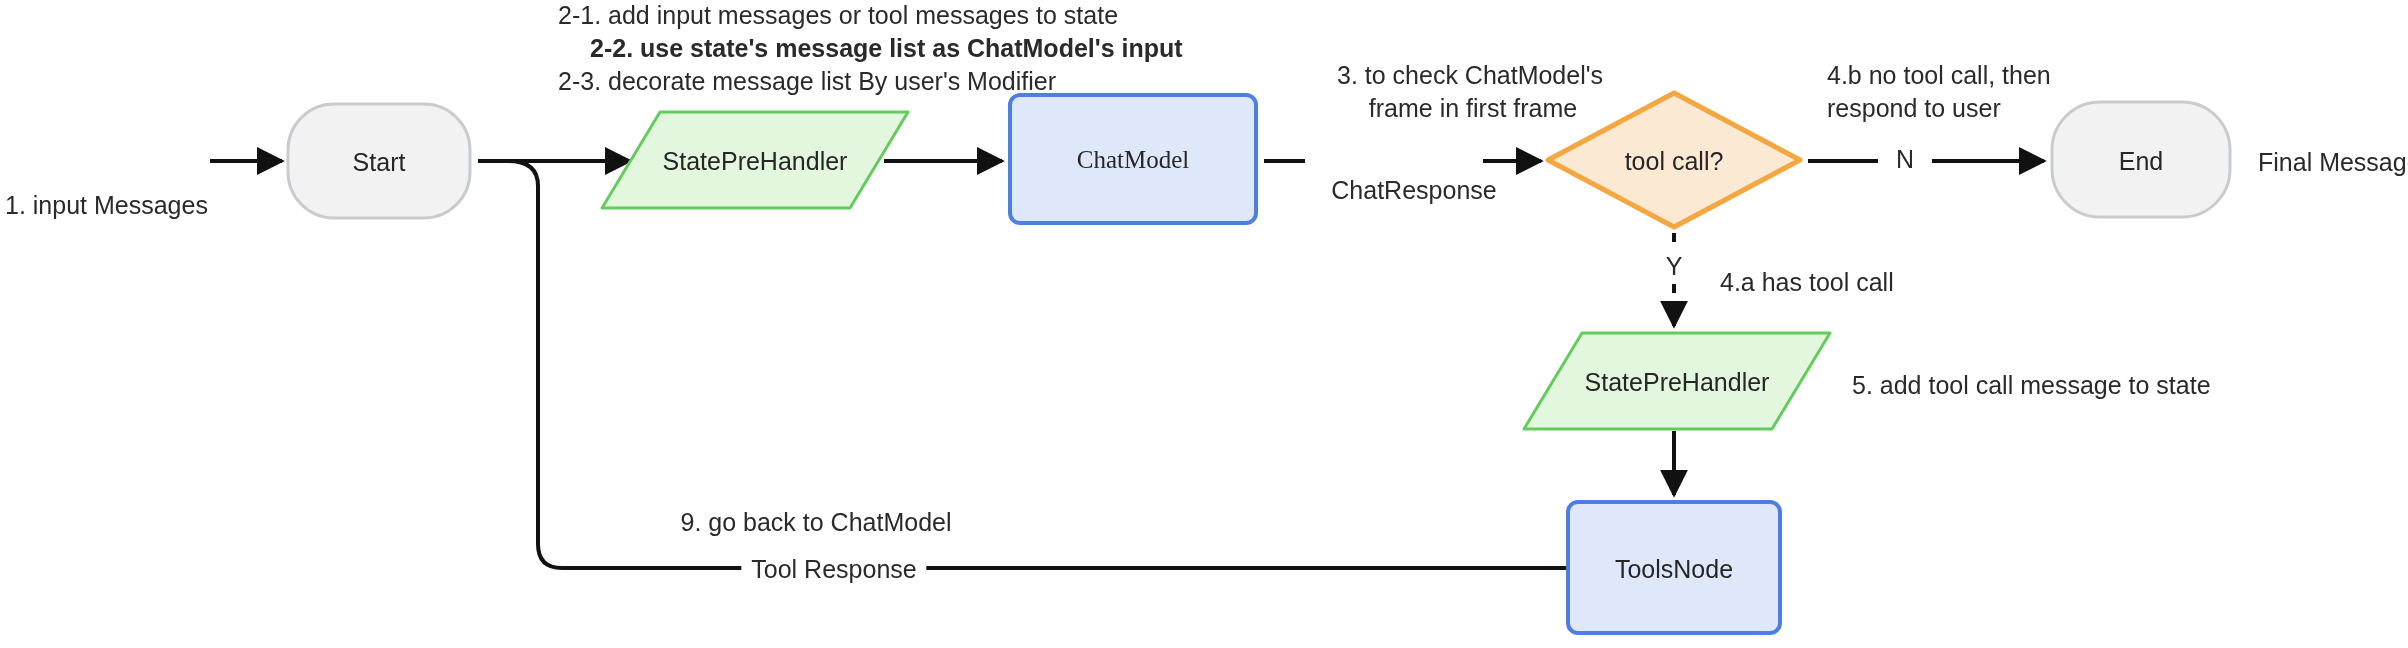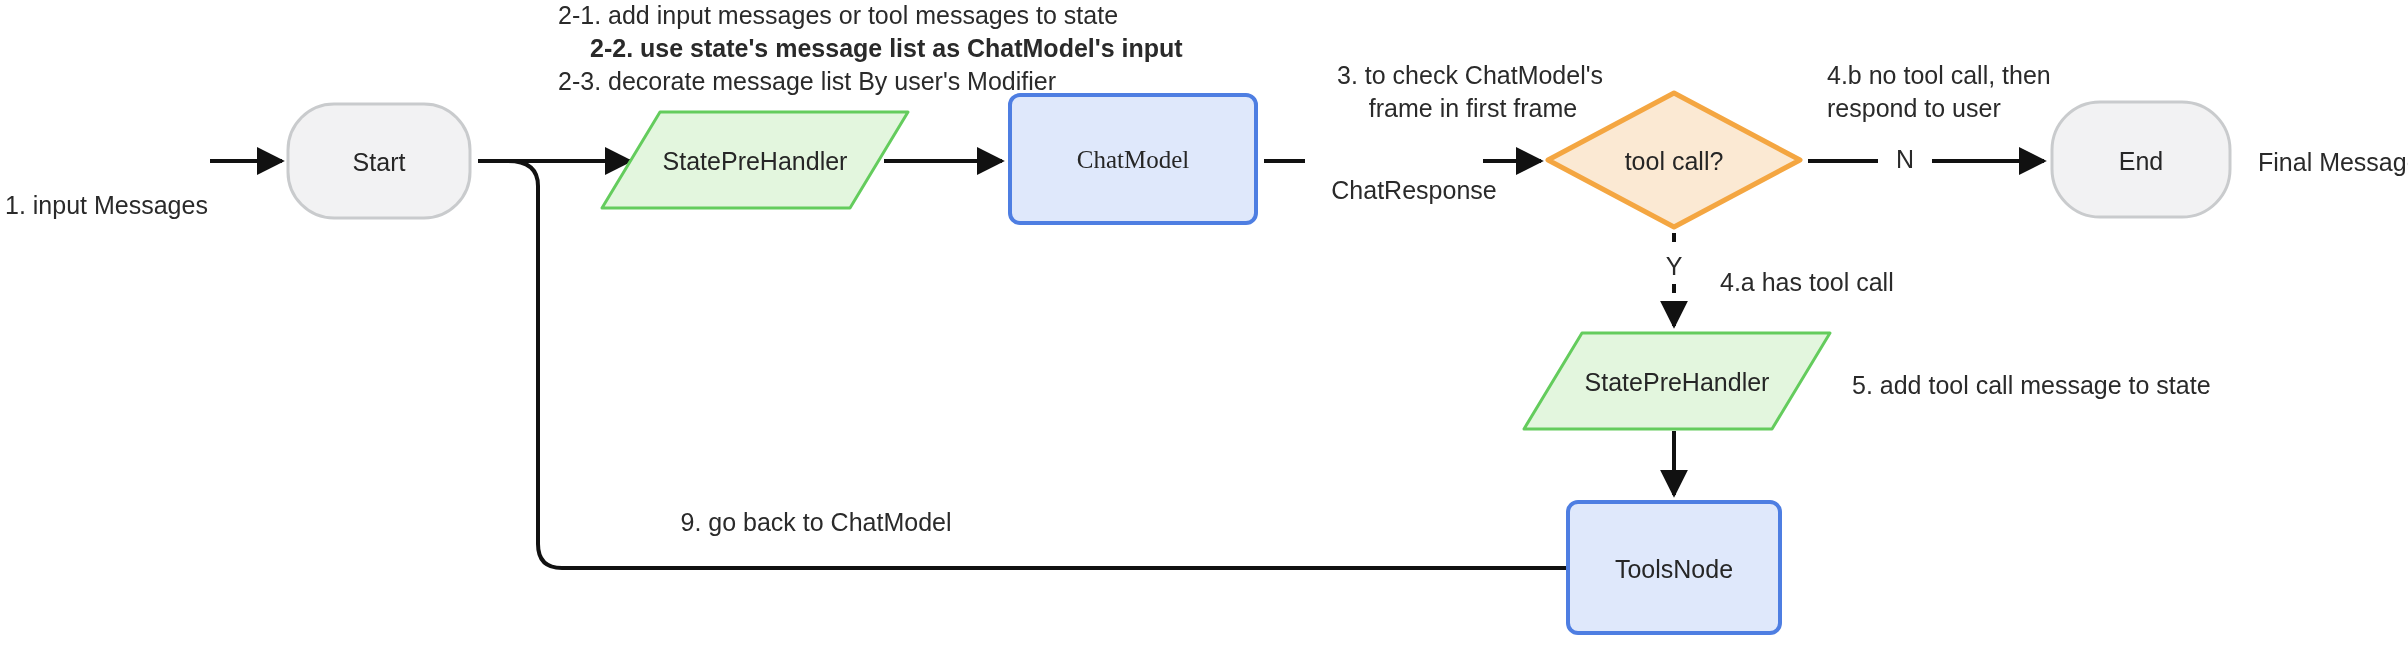--- a/index.html
+++ b/index.html
@@ -82,20 +82,21 @@
   <div class="lbl node-label" style="left:755px;top:161px;">StatePreHandler</div>
   <div class="lbl node-label" style="left:1133px;top:160px;font-family:Liberation Serif, serif;">ChatModel</div>
   <div class="lbl node-label" style="left:1674px;top:161px;">tool call?</div>
   <div class="lbl node-label" style="left:2141px;top:161px;text-align:center;">End</div>
   <div class="lbl node-label" style="left:1677px;top:382px;">StatePreHandler</div>
   <div class="lbl node-label" style="left:1674px;top:569px;">ToolsNode</div>
 
   <div class="lbl" style="left:1414px;top:161px;margin-top:29px;">ChatResponse</div>
   <div class="lbl" style="left:1905px;top:159px;">N</div>
   <div class="lbl on-line" style="left:1674px;top:266px;">Y</div>
+  <div class="lbl on-line" style="left:834px;top:569px;">Tool Response</div>
 
   <div class="lbl-left" style="left:5px;top:162px;margin-top:43px;">1. input Messages</div>
 
   <div class="lbl-left" style="left:558px;top:15px;">2-1. add input messages or tool messages to state</div>
   <div class="lbl-left" style="left:590px;top:48px;font-weight:bold;">2-2. use state's message list as ChatModel's input</div>
   <div class="lbl-left" style="left:558px;top:81px;">2-3. decorate message list By user's Modifier</div>
 
   <div class="lbl" style="left:1470px;top:75px;">3. to check ChatModel's</div>
   <div class="lbl" style="left:1473px;top:108px;">frame in first frame</div>
 

